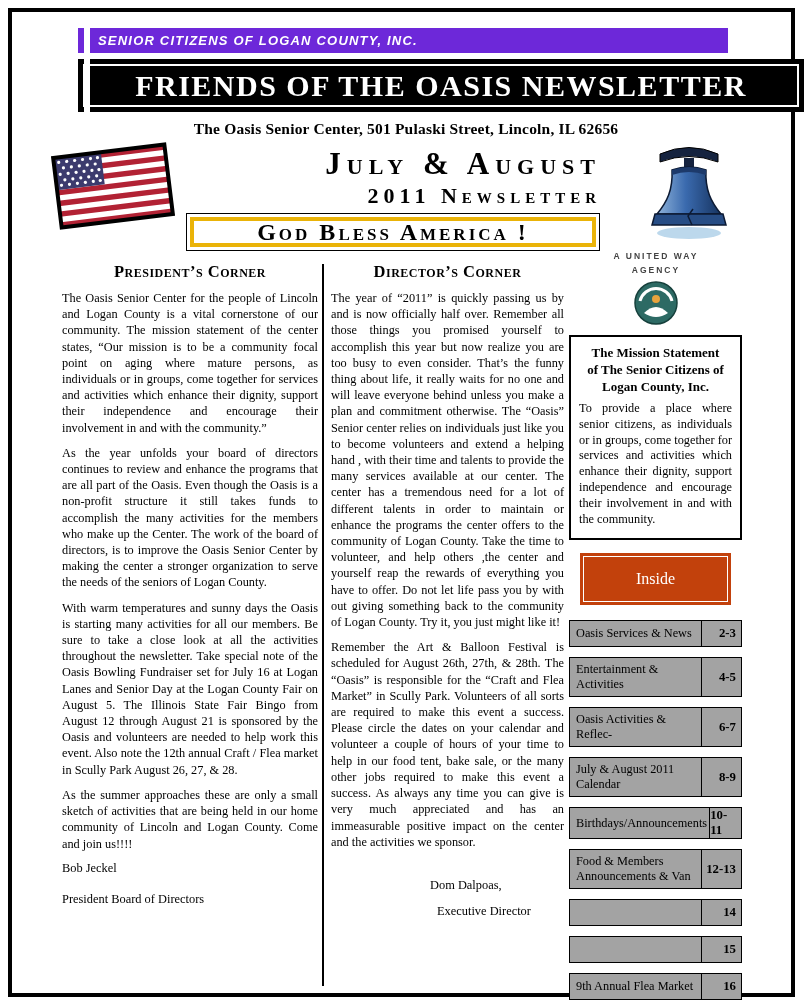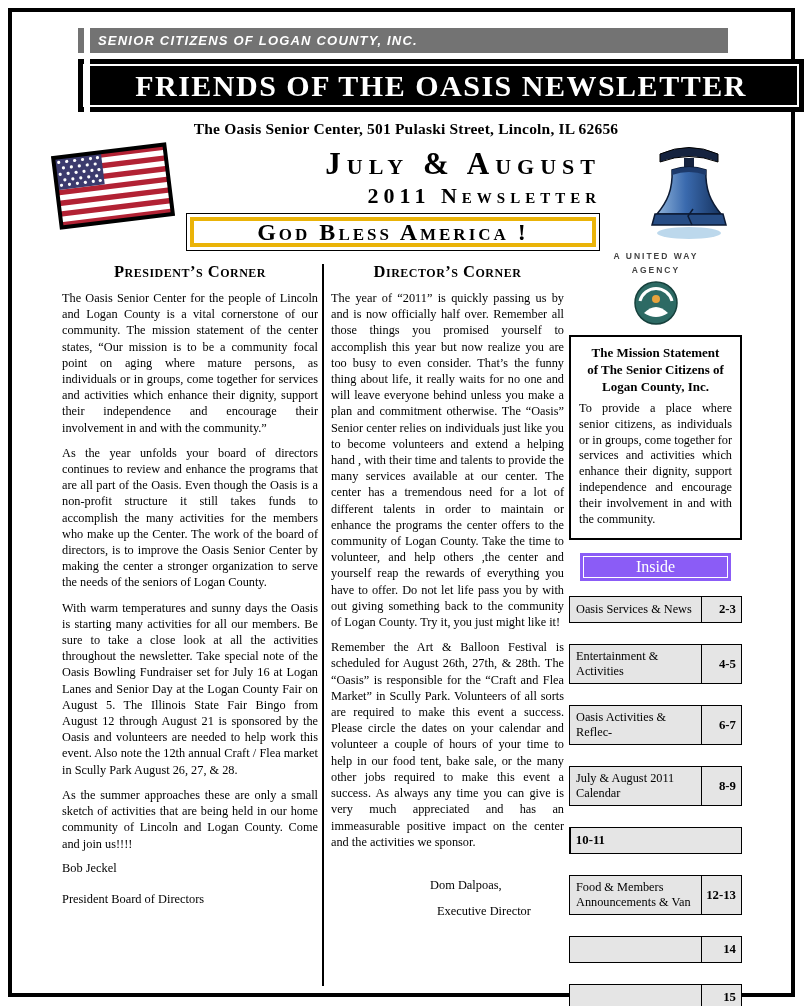--- a/index.html
+++ b/index.html
@@ -5,21 +5,21 @@
   * { margin:0; padding:0; box-sizing:border-box; }
   html,body { background:#fff; }
   body {
     width:804px; height:1006px; position:relative; overflow:hidden;
     font-family:"Liberation Serif", serif; color:#000;
   }
   .frame { position:absolute; left:8px; top:8px; width:787px; height:989px; border:4px solid #000; }
 
   
   .topbar {
-    position:absolute; left:78px; top:28px; width:650px; height:25px; background:#737373;
+    position:absolute; left:78px; top:28px; width:650px; height:25px; background:#6d28d9;
     color:#fff; display:flex; align-items:center; padding-left:20px;
     font-family:"Liberation Sans", sans-serif; font-style:italic; font-weight:bold;
     font-size:13px; letter-spacing:1.2px;
   }
   .banner-box { position:absolute; left:78px; top:59px; width:726px; height:53px; background:#000; }
   .banner-inner {
     position:absolute; left:5px; top:5px; right:5px; bottom:5px; border:2px solid #fff;
     display:flex; align-items:center; justify-content:center;
     color:#fff; font-weight:bold; font-size:30px; letter-spacing:1.5px; white-space:nowrap;
   }
@@ -60,27 +60,27 @@
   .body-par { font-size:12.3px; line-height:16.2px; text-align:justify; margin-bottom:9px; }
   .sig-name  { font-size:12.4px; margin-top:6px; }
   .sig-title { font-size:12.4px; margin-top:16px; }
   .sig-mid-1 { font-size:12.4px; margin-top:28px; padding-left:99px; }
   .sig-mid-2 { font-size:12.4px; margin-top:11px; padding-left:106px; }
 
   
   .mission-box { border:2px solid #000; padding:7px 8px 11px 8px; background:#fff; }
   .mission-title { font-weight:bold; font-size:13px; text-align:center; line-height:17px; white-space:pre-line; }
   .mission-body { font-size:12.3px; line-height:15.8px; text-align:justify; margin-top:6px; }
-  .inside-box { margin:13px 11px 0 11px; height:28px; background:#8b5cf6; position:relative;font-family:Liberation Serif, serif; }
+  .inside-box { margin:13px 11px 0 11px; height:52px; background:#c2410c; position:relative;font-family:Liberation Serif, serif; }
   .inside-inner {
     position:absolute; left:3px; top:3px; right:3px; bottom:3px; border:1px solid #fff;
     color:#fff; display:flex; align-items:center; justify-content:center; font-size:16px;
   }
   .toc { margin-top:15px; }
-  .toc-row { display:flex; border:1.5px solid #000; margin-bottom:21px; min-height:27px; align-items:stretch; background:#e5e5e5; }
+  .toc-row { display:flex; border:1.5px solid #000; margin-bottom:10px; min-height:27px; align-items:stretch; background:#a3a3a3; }
   .toc-label {
     flex:1; font-size:12.3px; line-height:15px; padding:4px 2px 4px 6px;
     white-space:pre-line; display:flex; align-items:center;
   }
   .toc-page {
     width:40px; border-left:1.5px solid #000; display:flex; align-items:center;
     justify-content:flex-end; padding-right:5px; font-weight:bold; font-size:12.8px;
   }
 </style>
 </head>
@@ -227,20 +227,21 @@
     <div class="toc-row">
       <div class="toc-label">Oasis Activities &amp; Reflec-</div>
       <div class="toc-page">6-7</div>
     </div>
     <div class="toc-row">
       <div class="toc-label">July &amp; August  2011
 Calendar</div>
       <div class="toc-page">8-9</div>
     </div>
     <div class="toc-row">
+      <div class="toc-label">Birthdays/Announcements</div>
       <div class="toc-page">10-11</div>
     </div>
     <div class="toc-row">
       <div class="toc-label">Food &amp; Members
 Announcements &amp; Van</div>
       <div class="toc-page">12-13</div>
     </div>
     <div class="toc-row">
       <div class="toc-label"></div>
       <div class="toc-page">14</div>

